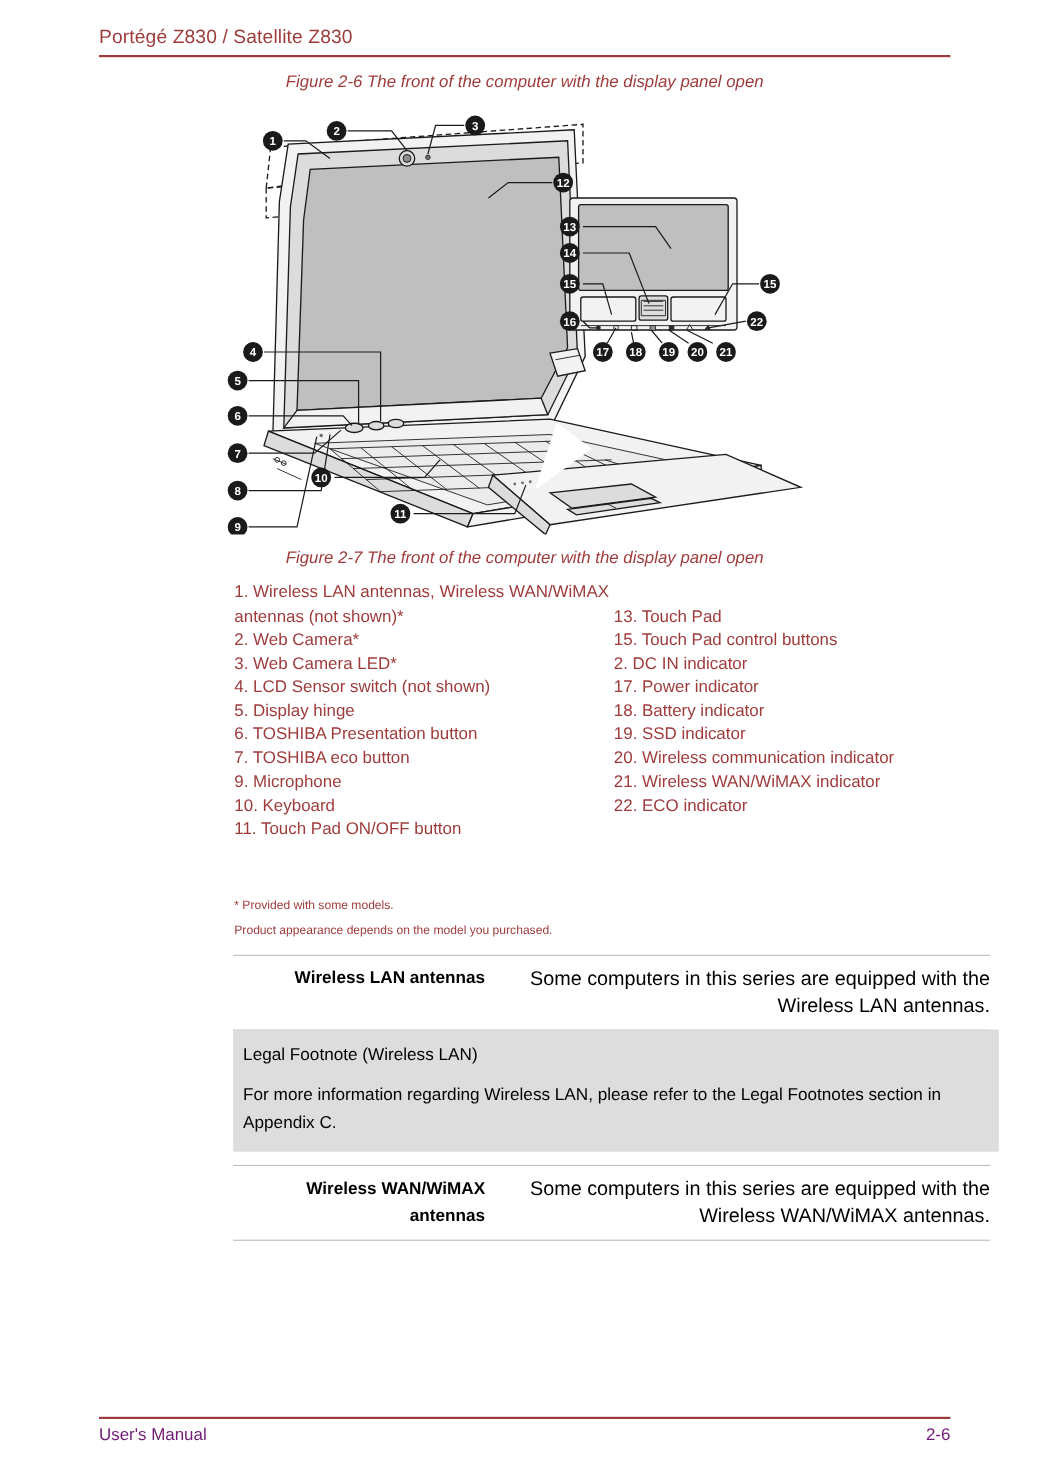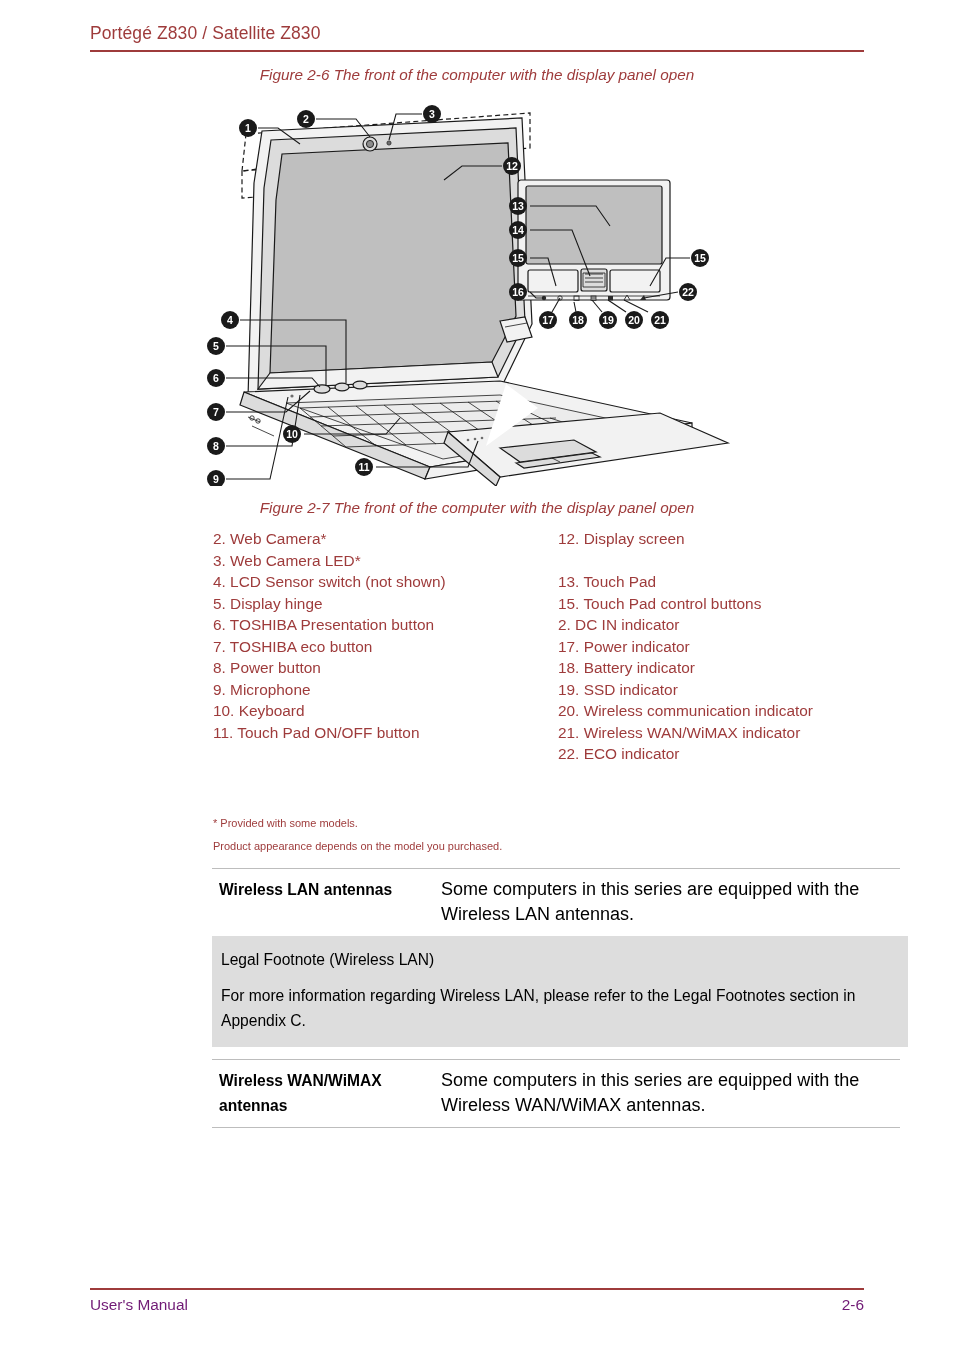--- a/index.html
+++ b/index.html
@@ -96,20 +96,21 @@
     width: 688px;
     border-top: 1.6px solid #bdbdbd;
     border-bottom: 1.6px solid #bdbdbd;
     box-sizing: border-box;
   }
   #def-wlan { top: 868px; }
   #def-wwan { top: 1059px; }
   .def-row {
     display: flex;
     padding: 8px 0 9px 0;
+    text-align: right;
   }
   .def-term {
     width: 229px;
     font-weight: bold;
     font-size: 15.6px;
     line-height: 25px;
     color: #000000;
     padding-left: 7px;
     box-sizing: border-box;
   }
@@ -368,33 +369,32 @@
           <text class="bnum" x="488" y="200">22</text>
       </g>
     </svg>
   </div>
 
   <div class="fig-caption" id="cap-bottom">Figure 2-7 The front of the computer with the display panel open</div>
 
   <div class="parts">
     <div class="parts-cols">
       <div class="parts-col left">
+        <div class="part-item">1. Wireless LAN antennas, Wireless WAN/WiMAX antennas (not shown)*</div>
         <div class="part-item">2. Web Camera*</div>
         <div class="part-item">3. Web Camera LED*</div>
         <div class="part-item">4. LCD Sensor switch (not shown)</div>
         <div class="part-item">5. Display hinge</div>
         <div class="part-item">6. TOSHIBA Presentation button</div>
         <div class="part-item">7. TOSHIBA eco button</div>
-        <div class="part-item">8. Power button</div>
         <div class="part-item">9. Microphone</div>
         <div class="part-item">10. Keyboard</div>
         <div class="part-item">11. Touch Pad ON/OFF button</div>
       </div>
       <div class="parts-col right">
-        <div class="part-item">12. Display screen</div>
         <div class="part-item">&nbsp;</div>
         <div class="part-item">13. Touch Pad</div>
         <div class="part-item">15. Touch Pad control buttons</div>
         <div class="part-item">2. DC IN indicator</div>
         <div class="part-item">17. Power indicator</div>
         <div class="part-item">18. Battery indicator</div>
         <div class="part-item">19. SSD indicator</div>
         <div class="part-item">20. Wireless communication indicator</div>
         <div class="part-item">21. Wireless WAN/WiMAX indicator</div>
         <div class="part-item">22. ECO indicator</div>

